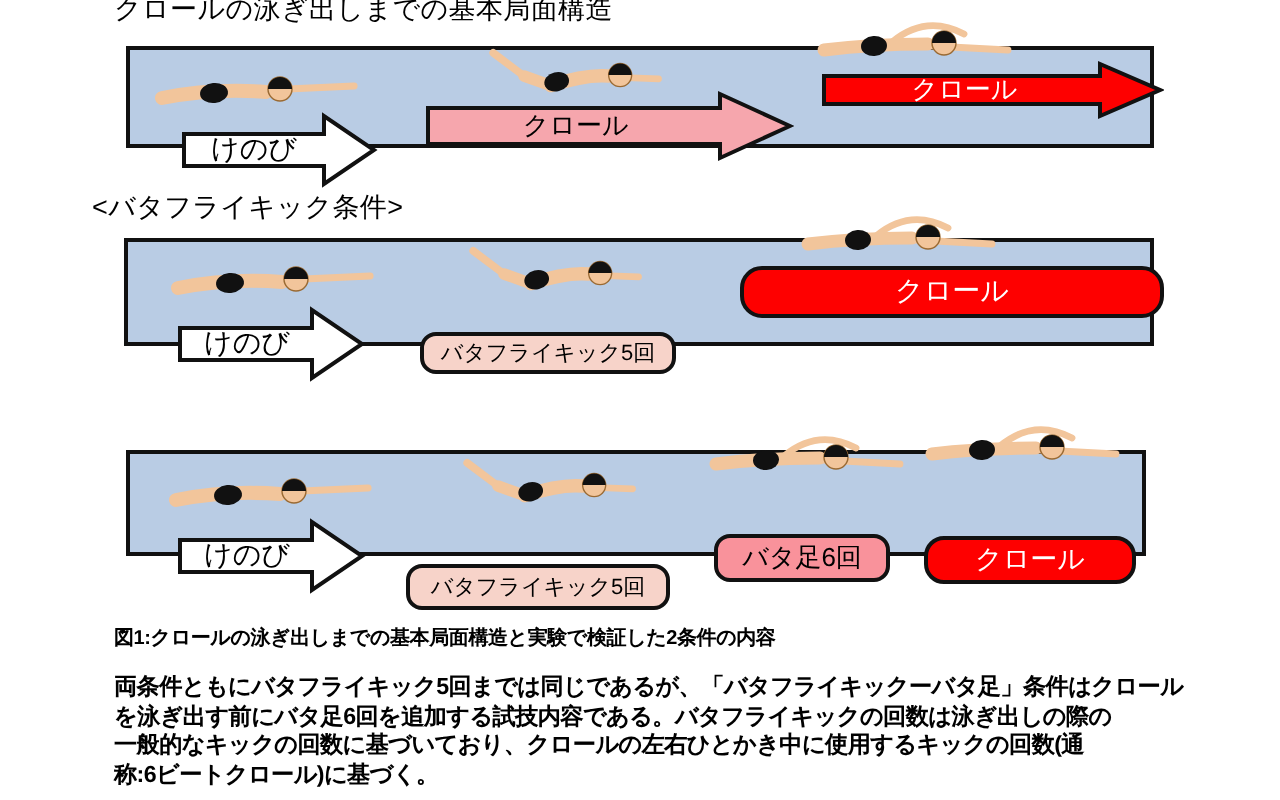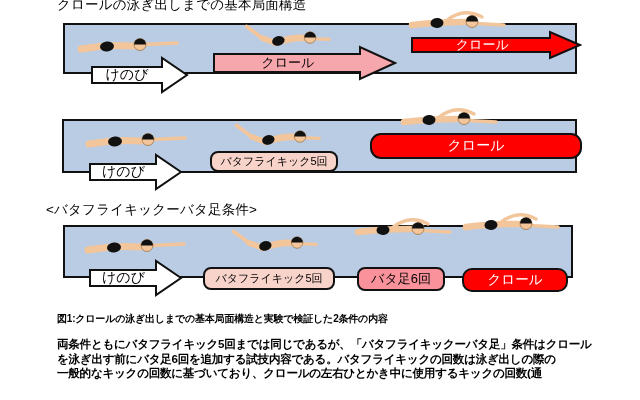--- a/index.html
+++ b/index.html
@@ -24,21 +24,21 @@
     justify-content:center;font-size:13px;color:#000;white-space:nowrap;
   }
   .arrow-label.white-lbl{left:0;width:74%;font-size:14px;}
   .arrow-label.pink-lbl{left:0;width:82%;}
   .arrow-label.red-lbl{left:0;width:84%;color:#ffffff;}
   .box{
     position:absolute;border:2px solid #111;border-radius:8px;
     box-sizing:border-box;display:flex;align-items:center;justify-content:center;
     white-space:nowrap;
   }
-  .box.fly{background:#f7d3c9;font-size:11px;}
+  .box.fly{background:#f7d3c9;font-size:11px;margin-top:15px;}
   .box.flutter{background:#f9929b;font-size:13px;}
   .box.red{background:#fe0000;color:#fff;font-size:14px;}
   .caption{
     position:absolute;left:57px;top:312px;font-size:10px;font-weight:bold;
     white-space:nowrap;letter-spacing:-0.2px;
   }
   .bodytext{position:absolute;left:57px;top:337px;width:534px;}
   .bodytext div{
     font-size:11.6px;line-height:14.6px;white-space:nowrap;letter-spacing:-0.3px;font-weight:bold;
   }
@@ -106,20 +106,21 @@
     <span class="arrow-label pink-lbl">クロール</span>
   </div>
 
   <div class="arrow" style="left:410px;top:30px;width:172px;height:30px;">
     <svg width="172" height="30" viewBox="0 0 172 30">
       <path d="M2 8 H140 V2 L170 15 L140 28 V22 H2 Z" fill="#fe0000" stroke="#111" stroke-width="2"></path>
     </svg>
     <span class="arrow-label red-lbl">クロール</span>
   </div>
 
+  <div class="heading" style="left:46px;top:95px;">&lt;バタフライキック条件&gt;</div>
 
   <div class="panel" style="left:62px;top:119px;width:515px;height:54px;"></div>
 
   <svg class="swimmer" style="left:85px;top:127px;" width="104" height="30" viewBox="0 0 104 30">
       <use href="#sw-glide"></use>
     </svg>
   <svg class="swimmer" style="left:227px;top:122px;" width="100" height="30" viewBox="0 0 104 30">
       <use href="#sw-kick"></use>
     </svg>
   <svg class="swimmer" style="left:398px;top:103px;" width="104" height="30" viewBox="0 0 104 30">
@@ -134,21 +135,20 @@
   </div>
 
   <div class="box fly" style="left:210px;top:151px;width:128px;height:21px;">
     <span>バタフライキック5回</span>
   </div>
 
   <div class="box red" style="left:370px;top:133px;width:212px;height:26px;border-radius:11px;">
     <span>クロール</span>
   </div>
 
-  <div class="heading" style="left:46px;top:201px;">&lt;バタフライキックーバタ足条件&gt;</div>
 
   <div class="panel" style="left:63px;top:225px;width:510px;height:53px;"></div>
 
   <svg class="swimmer" style="left:84px;top:233px;" width="104" height="30" viewBox="0 0 104 30">
       <use href="#sw-glide"></use>
     </svg>
   <svg class="swimmer" style="left:224px;top:228px;" width="100" height="30" viewBox="0 0 104 30">
       <use href="#sw-kick"></use>
     </svg>
   <svg class="swimmer" style="left:352px;top:213px;" width="104" height="30" viewBox="0 0 104 30">
@@ -176,15 +176,16 @@
   <div class="box red" style="left:462px;top:268px;width:106px;height:24px;font-size:13.5px;border-radius:10px;">
     <span>クロール</span>
   </div>
 
   <div class="caption">図1:クロールの泳ぎ出しまでの基本局面構造と実験で検証した2条件の内容</div>
 
   <div class="bodytext">
     <div>両条件ともにバタフライキック5回までは同じであるが、「バタフライキックーバタ足」条件はクロール</div>
     <div>を泳ぎ出す前にバタ足6回を追加する試技内容である。バタフライキックの回数は泳ぎ出しの際の</div>
     <div>一般的なキックの回数に基づいており、クロールの左右ひとかき中に使用するキックの回数(通</div>
+    <div>称:6ビートクロール)に基づく。</div>
   </div>
 
 </div>
 
 </body></html>

